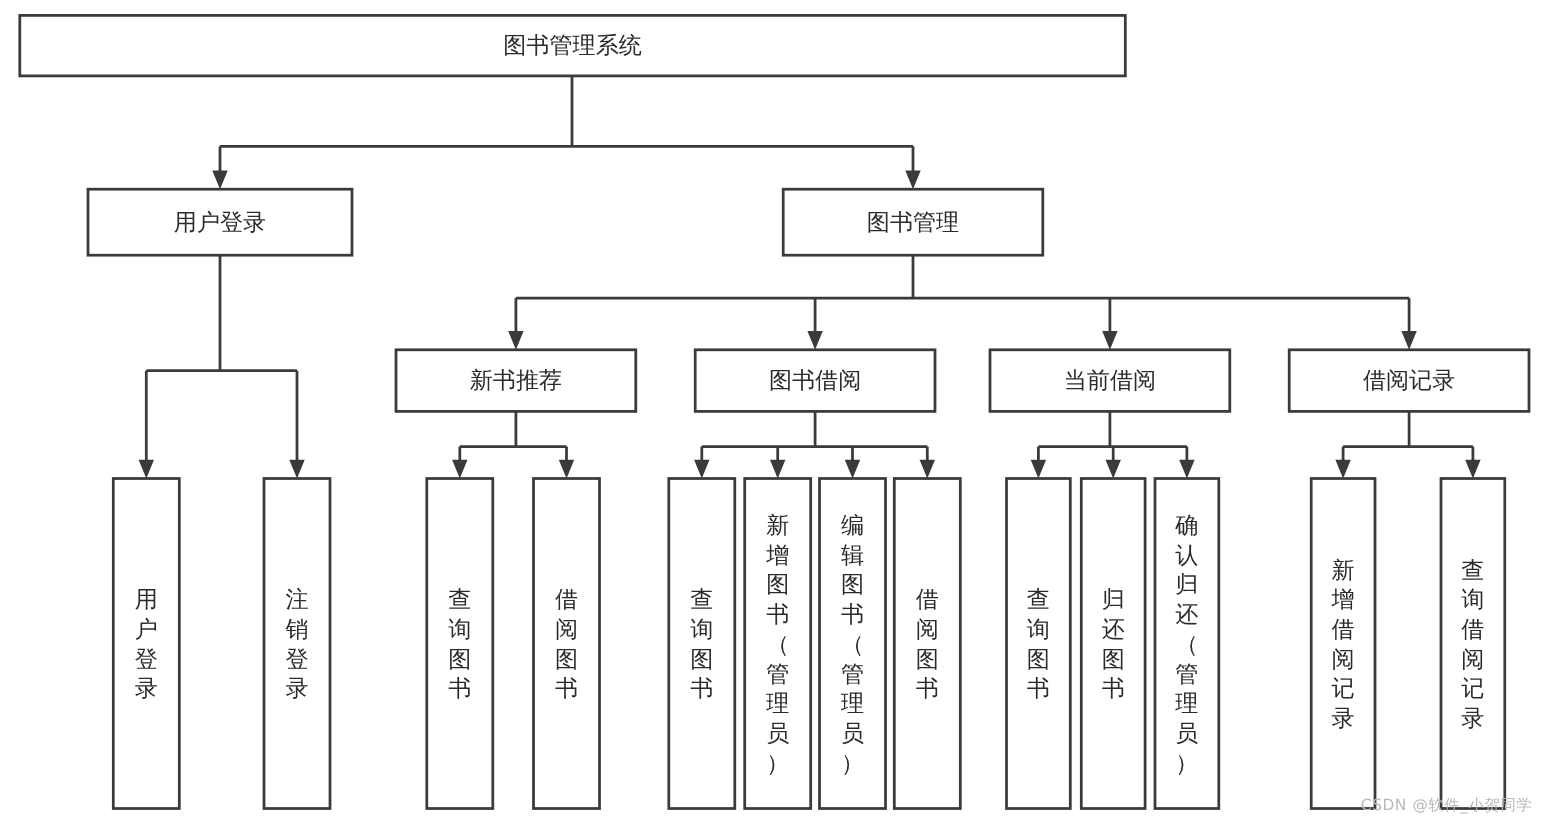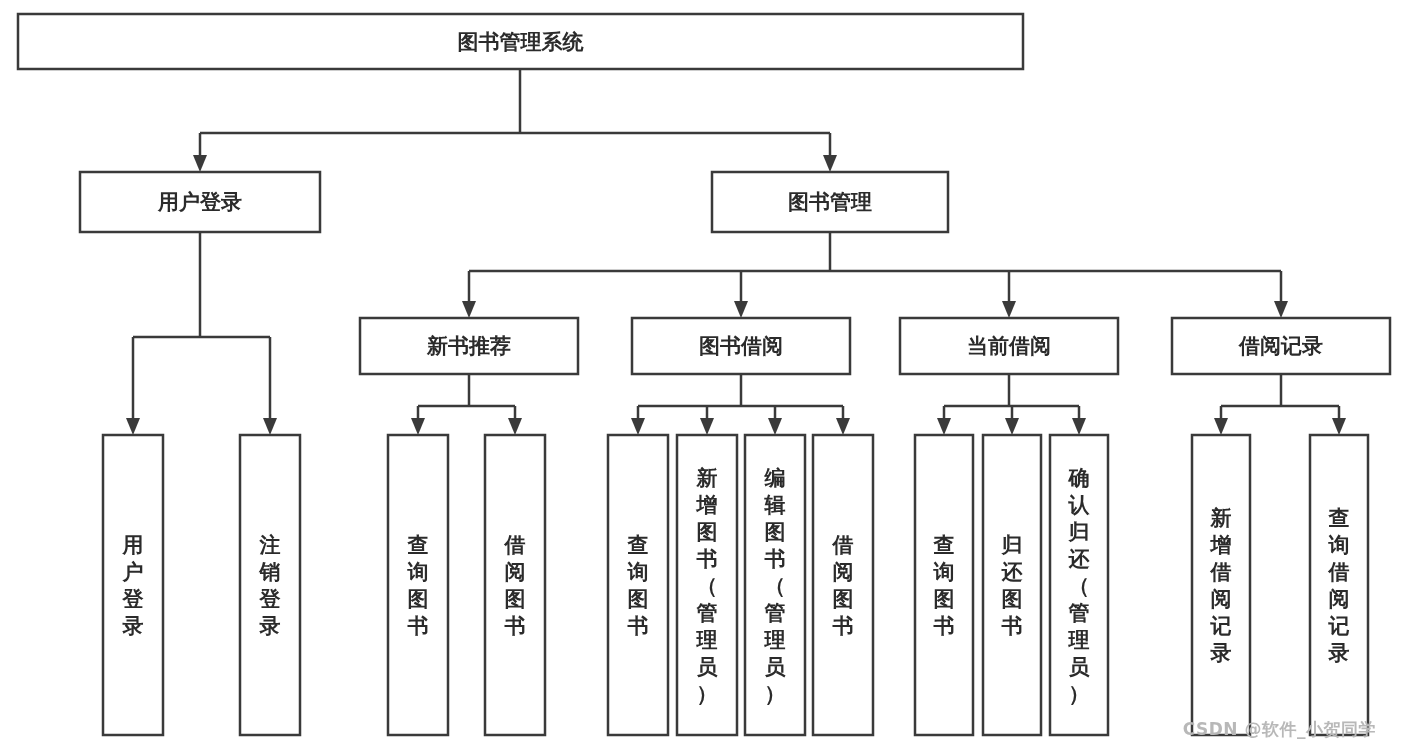--- a/index.html
+++ b/index.html
@@ -13,21 +13,20 @@
     position: relative;
     overflow: hidden;
     font-family: "DejaVu Sans", "Liberation Sans", sans-serif;
   }
   #diagram-root {
     position: absolute;
     left: 0;
     top: 0;
     width: 1405px;
     height: 747px;
-    font-weight: bold;
   }
   .node-box {
     fill: #ffffff;
     stroke: #3a3a3a;
     stroke-width: 2.5;
   }
   .node-label {
     fill: #2b2b2b;
     font-family: "DejaVu Sans", "Liberation Sans", sans-serif;
     font-size: 21px;
@@ -44,24 +43,24 @@
     stroke: #3a3a3a;
     stroke-width: 2.5;
     fill: none;
   }
   .arrow-head {
     fill: #3a3a3a;
     stroke: none;
   }
   .watermark-text {
     position: absolute;
-    right: 29px;
+    right: 12px;
     bottom: 6px;
     font-family: "DejaVu Sans", "Liberation Sans", sans-serif;
-    font-size: 17px;
+    font-size: 14px;
     color: #b8b8b8;
     white-space: nowrap;
     letter-spacing: 0.5px;
     pointer-events: none;
   }
 </style>
 </head>
 <body>
 
 <div id="diagram-root">

